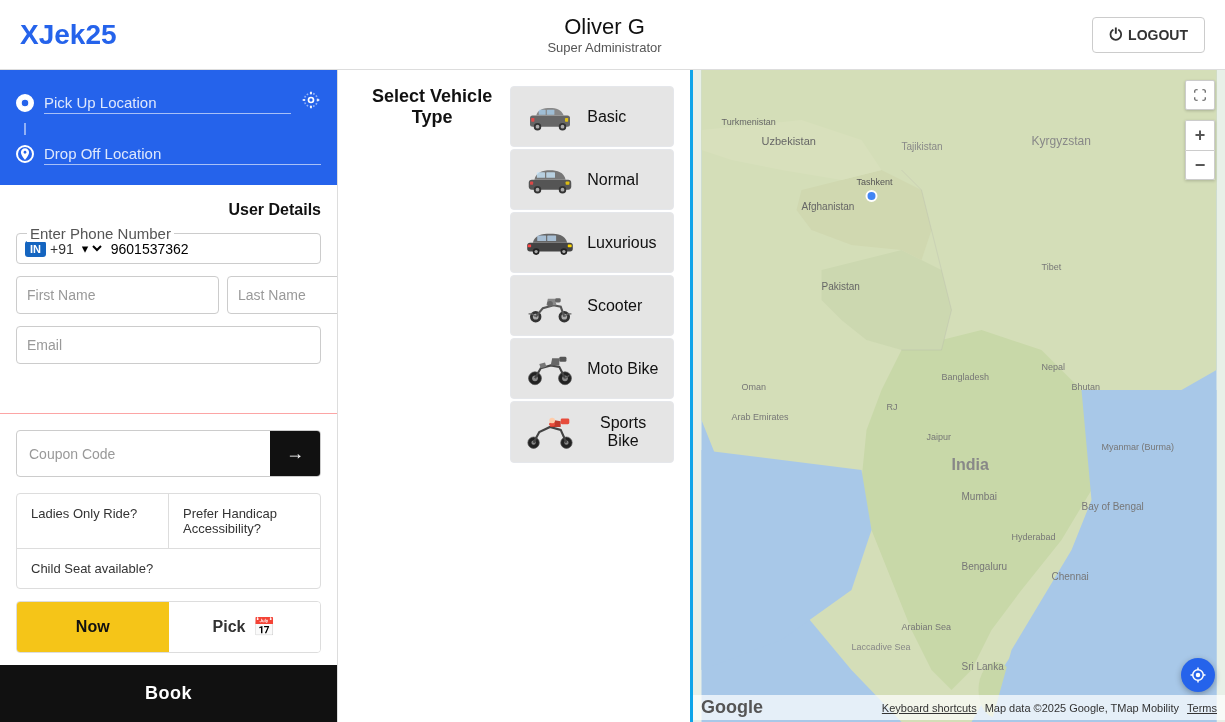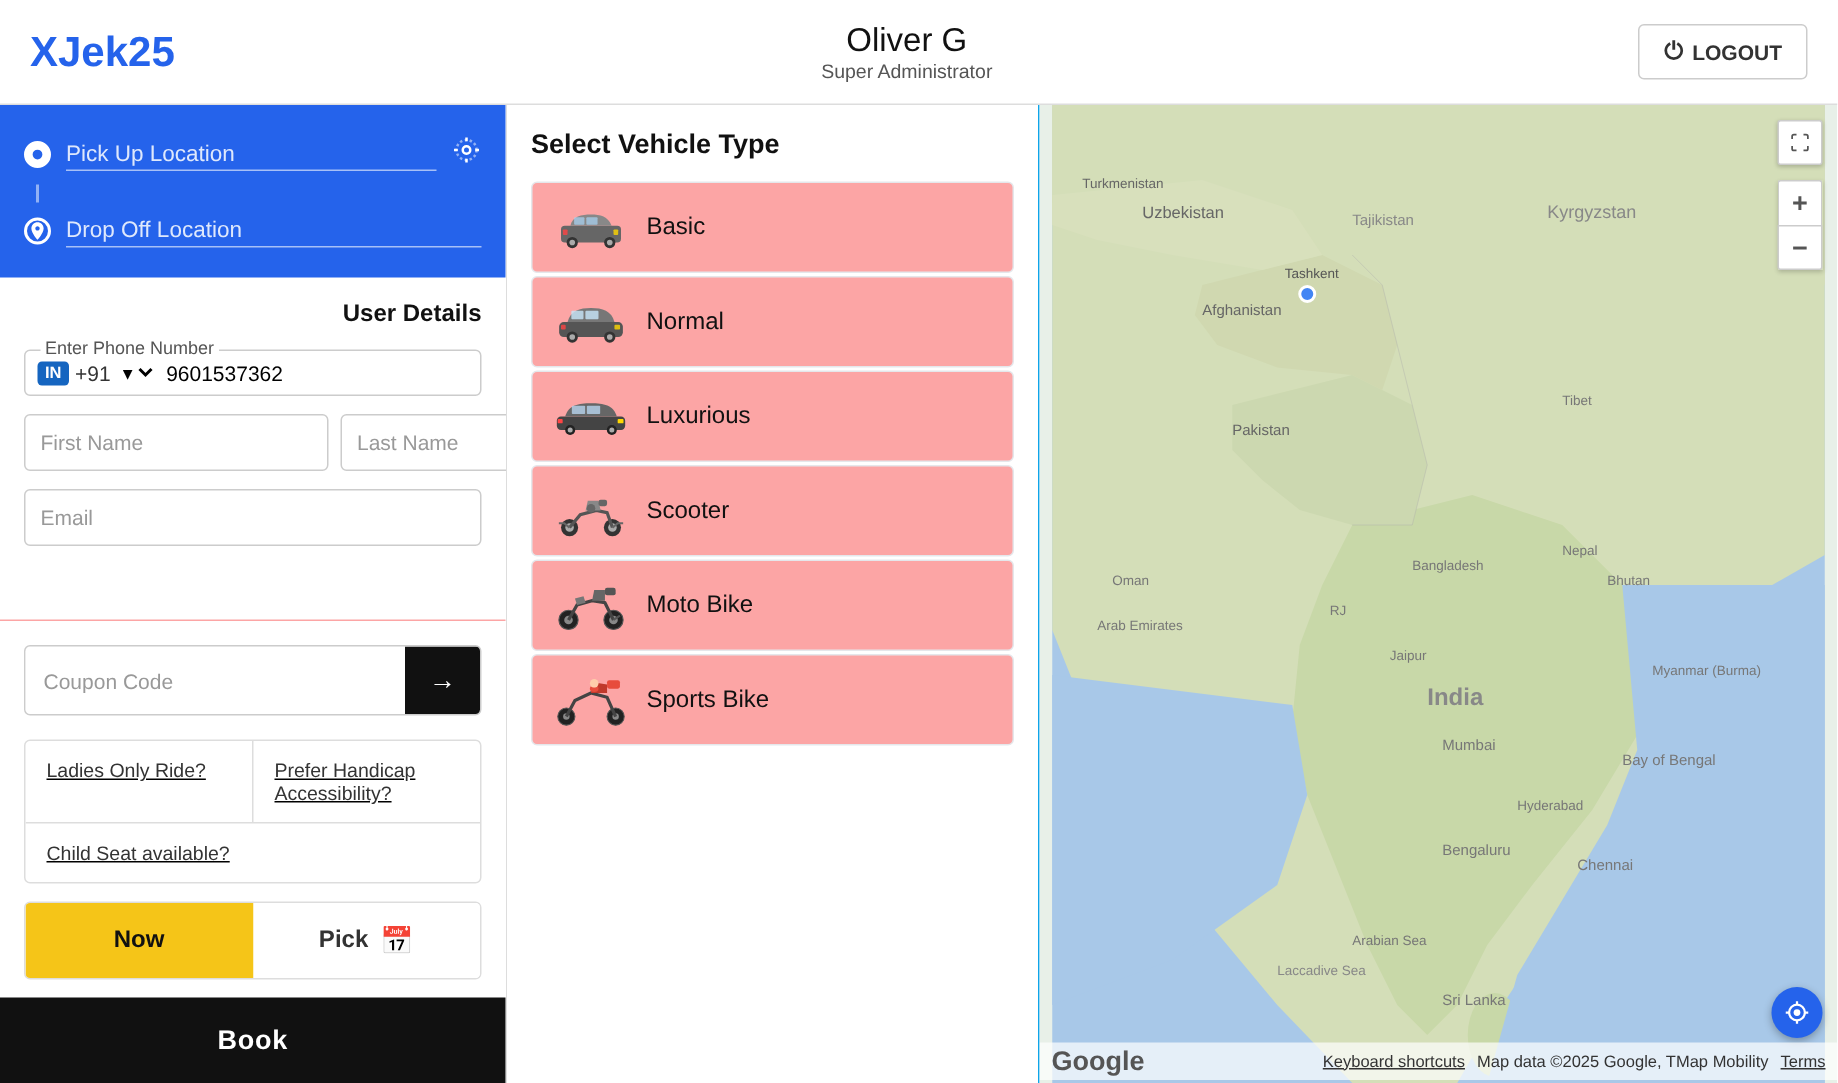--- a/index.html
+++ b/index.html
@@ -136,21 +136,21 @@
       border: 1px solid #ccc;
       border-radius: 4px;
       padding: 6px 8px;
       margin-bottom: 12px;
       position: relative;
     }
     .phone-label {
       position: absolute;
       top: -9px;
       left: 10px;
-      font-size: 12px;
+      font-size: 15px;
       color: #555;
       background: #fff;
       padding: 0 3px;
     }
     .country-badge {
       background: #1565C0;
       color: #fff;
       font-size: 11px;
       font-weight: bold;
       border-radius: 3px;
@@ -241,21 +241,20 @@
       padding: 0 16px 12px 16px;
     }
     .options-grid {
       border: 1px solid #ddd;
       border-radius: 4px;
       overflow: hidden;
     }
     .options-row {
       display: flex;
       border-bottom: 1px solid #ddd;
-      text-decoration: underline;
     }
     .options-row:last-child { border-bottom: none; }
     .option-item {
       flex: 1;
       padding: 12px 14px;
       font-size: 13px;
       color: #333;
       border-right: 1px solid #ddd;
       cursor: pointer;
     }
@@ -308,46 +307,46 @@
       font-weight: 600;
       cursor: pointer;
       letter-spacing: 0.5px;
     }
 
     
     .middle-panel {
       width: 355px;
       flex-shrink: 0;
       display: flex;
-      flex-direction: column;
-      border-right: 1px solid #0ea5e9;
+      border-right: 3px solid #0ea5e9;
       background: #fff;
       overflow-y: auto;
       padding: 16px;
+      text-align: center;
     }
     .vehicle-title {
       font-size: 18px;
       font-weight: 600;
       color: #111;
       margin-bottom: 14px;
     }
     .vehicle-list {
       display: flex;
       flex-direction: column;
       gap: 2px;
     }
     .vehicle-item {
       display: flex;
       align-items: center;
       gap: 12px;
       padding: 12px 14px;
       border: 1px solid #e5e7eb;
       border-radius: 4px;
       cursor: pointer;
-      background: #fca5a5;
+      background: #e5e5e5;
     }
     .vehicle-icon {
       width: 50px;
       height: 35px;
       display: flex;
       align-items: center;
       justify-content: center;
       flex-shrink: 0;
     }
     .vehicle-name {

